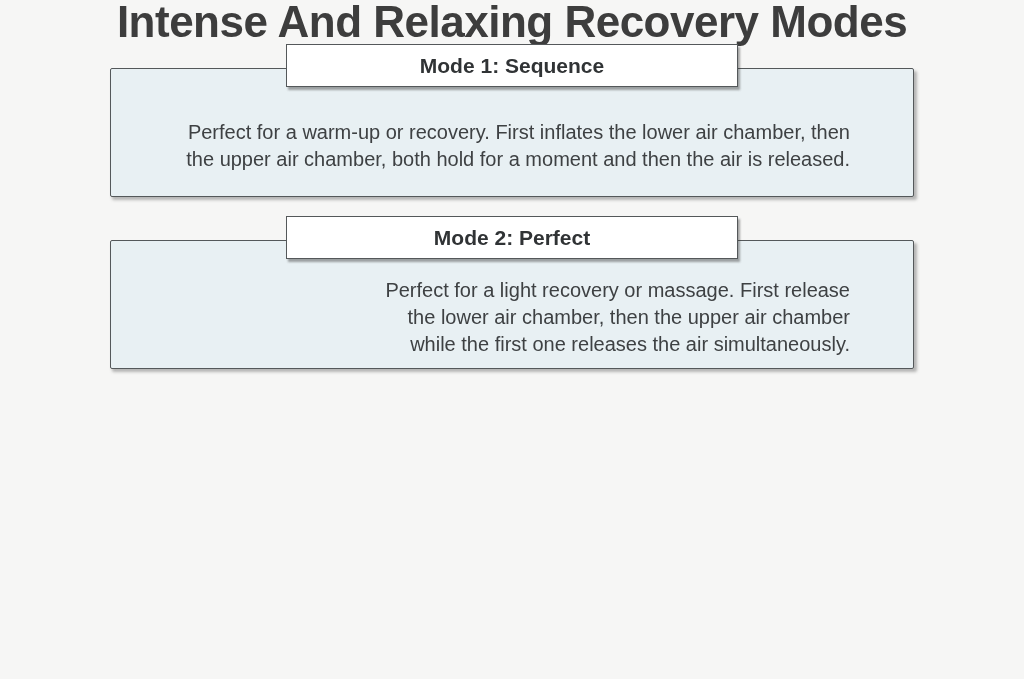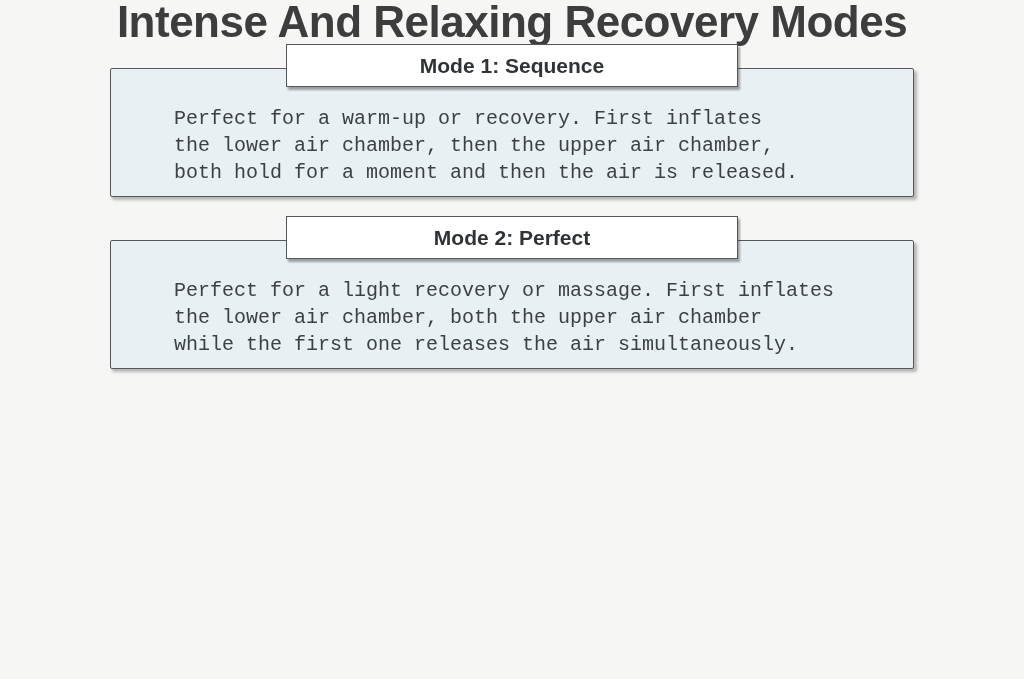--- a/index.html
+++ b/index.html
@@ -63,26 +63,25 @@
     border-radius: 2px;
     box-shadow: 2.5px 3px 3px rgba(60,60,60,0.35);
     display: flex;
     align-items: center;
     justify-content: center;
     padding-top: 26px;
   }
   .mode-description {
     margin: 0;
     max-width: 676px;
-    text-align: left;
+    text-align: right;
     font-size: 20px;
     line-height: 27px;
     color: #3e4143;
     text-wrap: balance;
-    font-family: Liberation Mono, monospace;
   }
 </style>
 </head>
 <body>
 
 <h1 class="page-title">Intense And Relaxing Recovery Modes</h1>
 
 <div class="modes">
 
   <section class="mode-group">
@@ -92,18 +91,18 @@
     <div class="mode-body">
       <p class="mode-description">Perfect for a warm-up or recovery. First inflates the lower air chamber, then the upper air chamber, both hold for a moment and then the air is released.</p>
     </div>
   </section>
 
   <section class="mode-group">
     <div class="mode-header">
       <span class="mode-header-label">Mode 2: Perfect</span>
     </div>
     <div class="mode-body">
-      <p class="mode-description">Perfect for a light recovery or massage. First inflates the lower air chamber, both the upper air chamber while the first one releases the air simultaneously.</p>
+      <p class="mode-description">Perfect for a light recovery or massage. First release the lower air chamber, then the upper air chamber while the first one releases the air simultaneously.</p>
     </div>
   </section>
 
 
 </div>
 
 </body></html>

